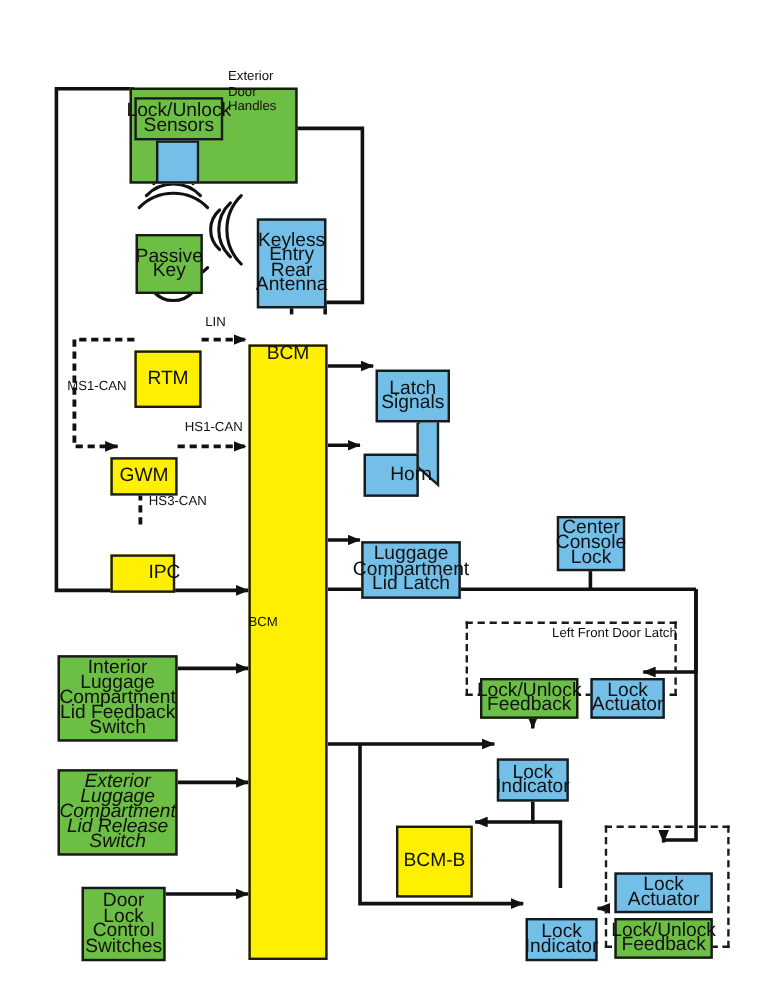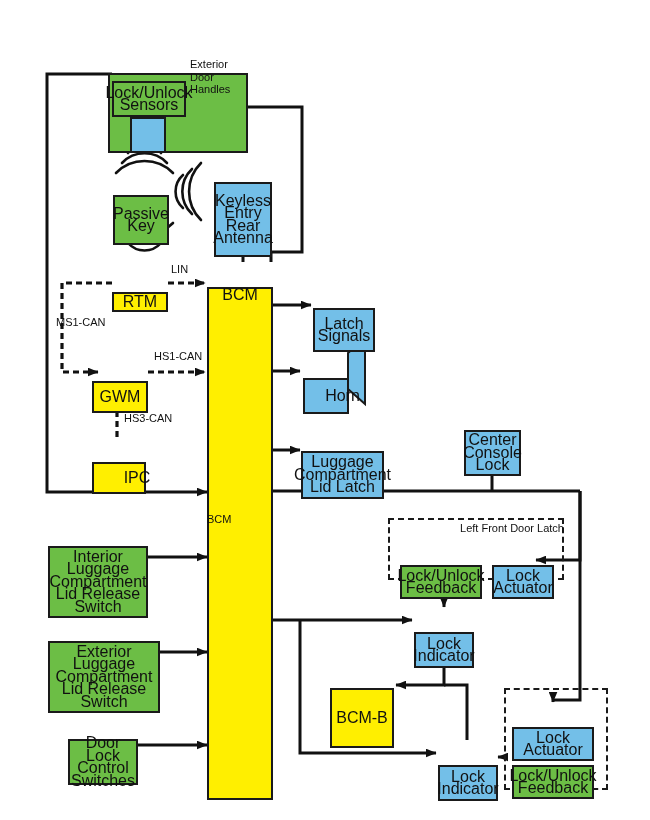--- a/index.html
+++ b/index.html
@@ -104,21 +104,21 @@
 Sensors</div>
   <div class="node blue" style="left:130px;top:92px;width:36px;height:36px;"></div>
 
   <div class="node blue" style="left:214px;top:157px;width:58px;height:75px;white-space:pre-line;">Keyless
 Entry
 Rear
 Antenna</div>
   <div class="node green" style="left:113px;top:170px;width:56px;height:50px;white-space:pre-line;">Passive
 Key</div>
 
-  <div class="node yellow" style="left:112px;top:267px;width:56px;height:20px;text-align:center;">RTM</div>
+  <div class="node yellow" style="left:112px;top:267px;width:56px;height:48px;text-align:center;">RTM</div>
   <div class="node yellow" style="left:92px;top:356px;width:56px;height:32px;">GWM</div>
   <div class="node yellow" style="left:92px;top:437px;width:54px;height:32px;padding-left:36px;">IPC</div>
 
   <div class="free" style="left:171px;top:263px;width:34px;text-align:left;">LIN</div>
   <div class="free" style="left:56px;top:316px;width:64px;text-align:left;">MS1-CAN</div>
   <div class="free" style="left:154px;top:350px;width:64px;text-align:left;">HS1-CAN</div>
   <div class="free" style="left:124px;top:412px;width:64px;text-align:left;">HS3-CAN</div>
 
   <div class="node yellow" style="left:207px;top:262px;width:66px;height:513px;align-items:flex-start;padding-top:0;">BCM</div>
   <div class="free" style="left:207px;top:513px;width:66px;">BCM</div>
@@ -128,27 +128,27 @@
   <div class="node blue" style="left:303px;top:353px;width:46px;height:36px;padding-left:33px;">Horn</div>
   <div class="node blue" style="left:301px;top:426px;width:83px;height:48px;white-space:pre-line;">Luggage
 Compartment
 Lid Latch</div>
   <div class="node blue" style="left:464px;top:405px;width:57px;height:46px;white-space:pre-line;">Center
 Console
 Lock</div>
 
   <div class="node green" style="left:48px;top:521px;width:100px;height:72px;white-space:pre-line;">Interior Luggage
 Compartment
-Lid Release
+Lid Feedback
 Switch</div>
-  <div class="node green" style="left:48px;top:616px;width:112px;height:72px;white-space:pre-line;">Exterior Luggage
+  <div class="node green" style="left:48px;top:616px;width:100px;height:72px;white-space:pre-line;font-style:italic;">Exterior Luggage
 Compartment
 Lid Release
 Switch</div>
-  <div class="node green" style="left:68px;top:714px;width:70px;height:46px;white-space:pre-line;">Door Lock
+  <div class="node green" style="left:68px;top:714px;width:70px;height:62px;white-space:pre-line;">Door Lock
 Control
 Switches</div>
 
   <div class="group" style="left:388px;top:518px;width:176px;height:62px;"></div>
   <div class="grouplabel" style="left:388px;top:522px;width:176px;">Left Front Door Latch</div>
   <div class="node green" style="left:400px;top:540px;width:82px;height:34px;white-space:pre-line;">Lock/Unlock
 Feedback</div>
   <div class="node blue" style="left:492px;top:540px;width:62px;height:34px;white-space:pre-line;">Lock
 Actuator</div>
 

